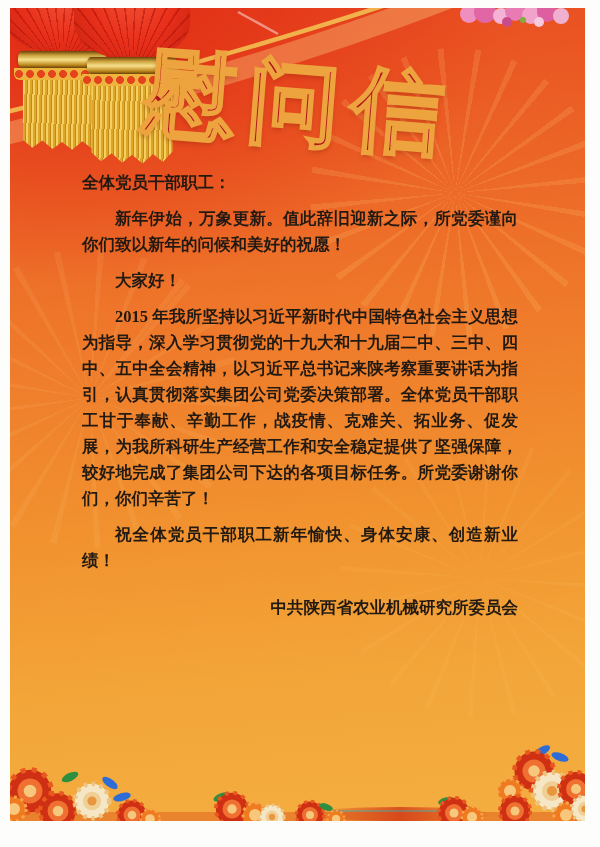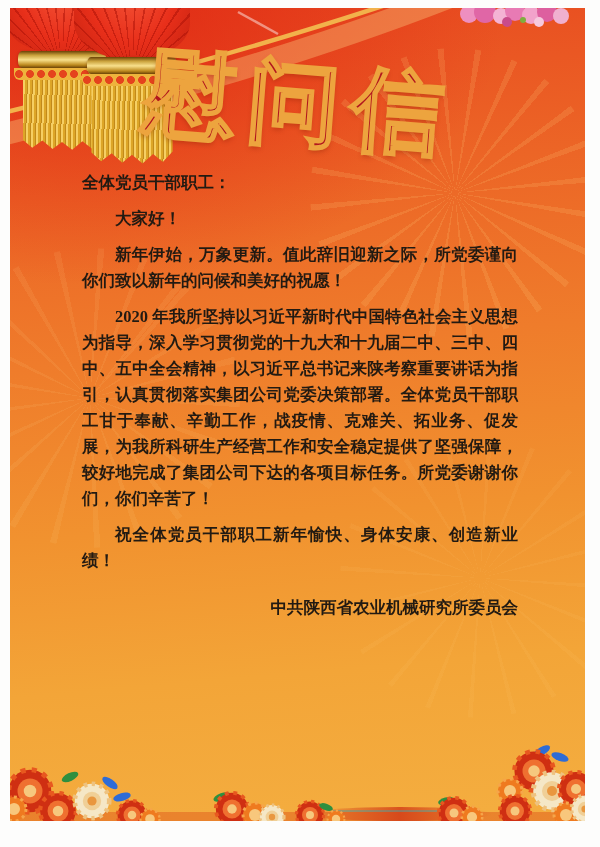--- a/index.html
+++ b/index.html
@@ -118,23 +118,23 @@
       <circle cx="82" cy="14" r="5" fill="#f6c9de"></circle>
       <circle cx="66" cy="12" r="3" fill="#7fae3e"></circle>
     </svg>
 
     <div class="title">
       <span>慰</span><span>问</span><span>信</span>
     </div>
 
     <div class="letter">
       <p>全体党员干部职工：</p>
+      <p class="indent">新年伊始，万象更新。值此辞旧迎新之际，所党委谨向你们致以新年的问候和美好的祝愿！</p>
       <p class="indent">大家好！</p>
-      <p class="indent">新年伊始，万象更新。值此辞旧迎新之际，所党委谨向你们致以新年的问候和美好的祝愿！</p>
-      <p class="indent">2020 年我所坚持以习近平新时代中国特色社会主义思想为指导，深入学习贯彻党的十九大和十九届二中、三中、四中、五中全会精神，以习近平总书记来陕考察重要讲话为指引，认真贯彻落实集团公司党委决策部署。全体党员干部职工甘于奉献、辛勤工作，战疫情、克难关、拓业务、促发展，为我所科研生产经营工作和安全稳定提供了坚强保障，较好地完成了集团公司下达的各项目标任务。所党委谢谢你们，你们辛苦了！</p>
+      <p class="indent">2015 年我所坚持以习近平新时代中国特色社会主义思想为指导，深入学习贯彻党的十九大和十九届二中、三中、四中、五中全会精神，以习近平总书记来陕考察重要讲话为指引，认真贯彻落实集团公司党委决策部署。全体党员干部职工甘于奉献、辛勤工作，战疫情、克难关、拓业务、促发展，为我所科研生产经营工作和安全稳定提供了坚强保障，较好地完成了集团公司下达的各项目标任务。所党委谢谢你们，你们辛苦了！</p>
       <p class="indent">祝全体党员干部职工新年愉快、身体安康、创造新业绩！</p>
       <div class="sig">
         <p>中共陕西省农业机械研究所委员会</p>
       </div>
     </div>
 
     <svg class="garland" viewBox="0 0 575 90" preserveAspectRatio="none">
       <defs>
         <linearGradient id="mist" x1="0" y1="0" x2="1" y2="0">
           <stop offset="0" stop-color="#d23b16" stop-opacity="0"></stop>

